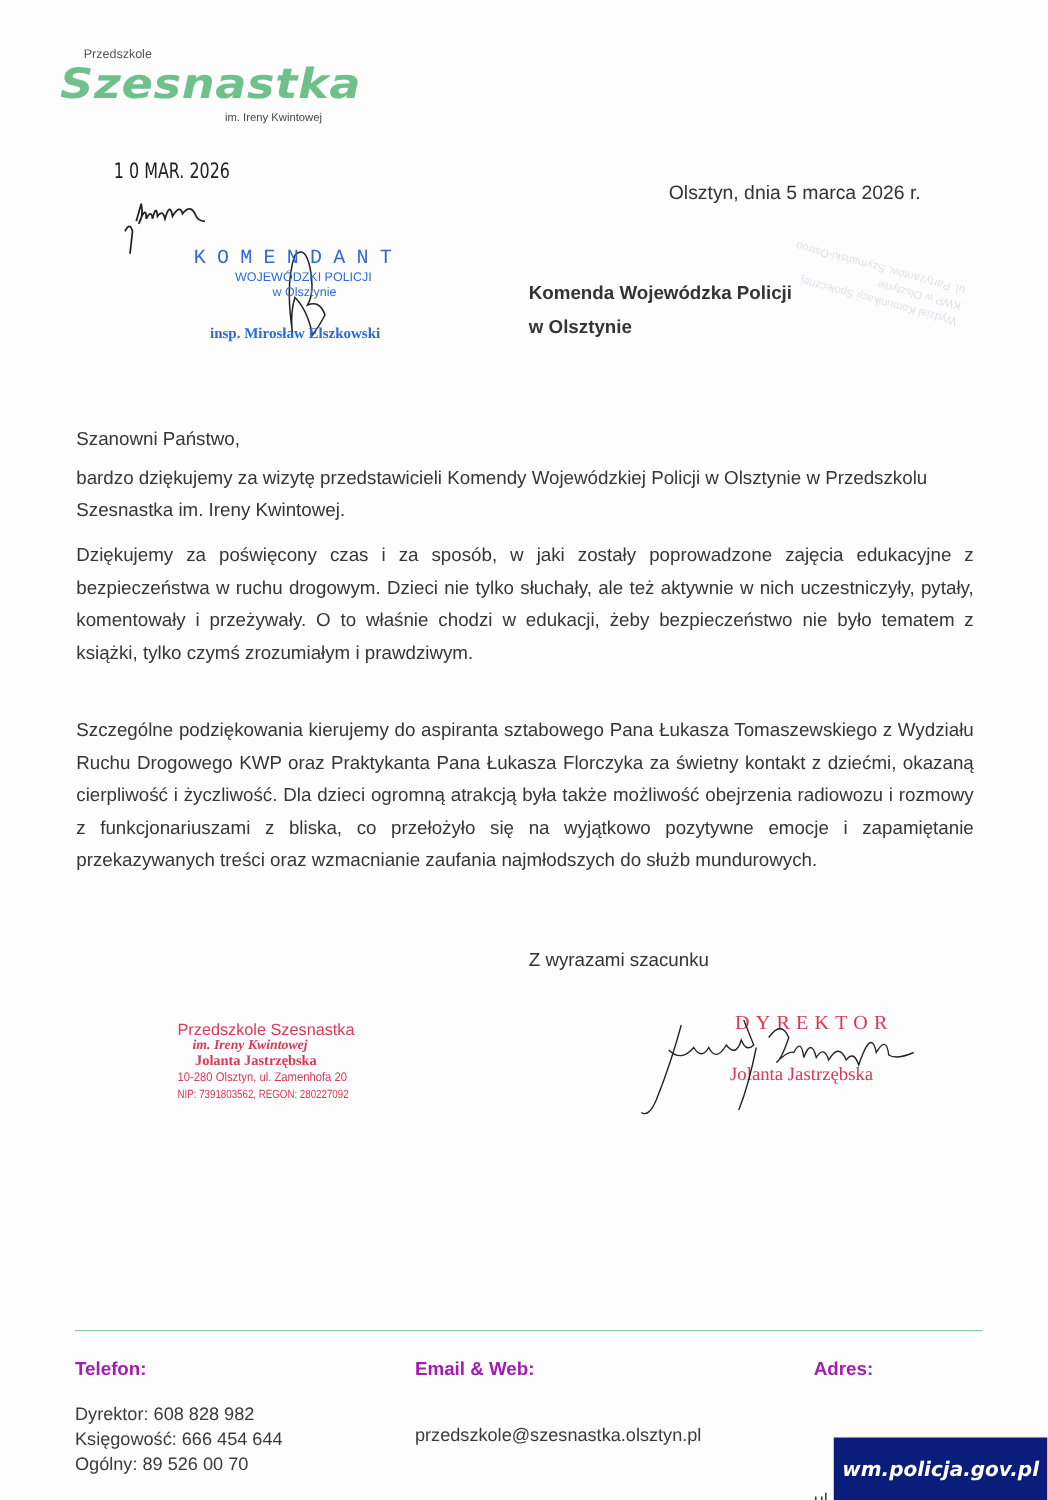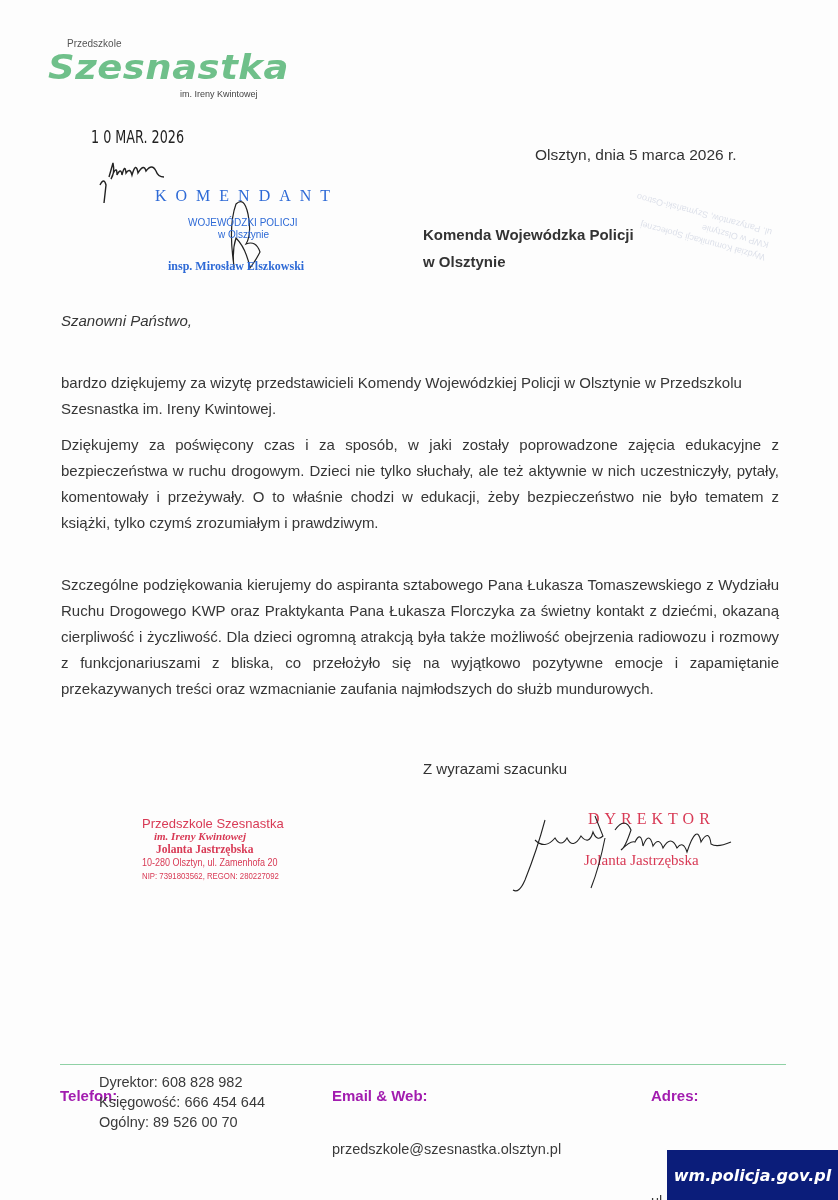--- a/index.html
+++ b/index.html
@@ -21,36 +21,36 @@
   .logo-sub { left: 180px; top: 89px; font-size: 9px; color: #444; }
 
   
   .recv-date {
     left: 91px; top: 127px; font-size: 17px; color: #222;
     font-family: "DejaVu Sans", sans-serif; transform: scaleX(0.75); transform-origin: left;
   }
   .recv-sign { left: 95px; top: 155px; }
 
   
-  .stamp-kom { left: 155px; top: 187px; font-size: 16px; letter-spacing: 9px; color: #2e6ad6; font-family: Liberation Serif, serif; }
+  .stamp-kom { left: 155px; top: 197px; font-size: 16px; letter-spacing: 9px; color: #2e6ad6; font-family: Liberation Mono, monospace; }
   .stamp-woj { left: 188px; top: 217px; font-size: 10px; color: #2e6ad6; }
   .stamp-w   { left: 218px; top: 229px; font-size: 10px; color: #2e6ad6; }
   .stamp-name { left: 168px; top: 259px; font-size: 12px; color: #2e6ad6; font-weight: bold; font-family: "Liberation Serif", serif; }
   .kom-sign { left: 220px; top: 188px; }
 
   
   .faint-stamp { left: 585px; top: 100px; width: 200px; height: 140px; opacity: 0.22; transform: rotate(195deg); color: #6a7aa5; font-size: 9px; line-height: 13px; }
 
   
   .place-date { left: 535px; top: 146px; font-size: 15.5px; color: #333; }
   .recipient { left: 423px; top: 221px; font-size: 15px; font-weight: bold; color: #333; line-height: 27px; }
 
   
   .body-text { left: 61px; width: 718px; font-size: 15px; line-height: 26px; color: #363636; font-family: "Liberation Sans Narrow", "Liberation Sans", sans-serif; }
-  .greeting { top: 308px; font-style: italic; }
+  .greeting { top: 339px; }
   .p1 { top: 370px; }
   .p2 { top: 432px; text-align: justify; }
   .p3 { top: 572px; text-align: justify; }
   .p { margin: 0; }
 
   .closing { left: 423px; top: 760px; font-size: 15px; color: #333; }
 
   
   .red-stamp { left: 142px; top: 817px; color: #d83a55; line-height: 13px; }
   .rs1 { font-size: 13px; }
@@ -64,21 +64,21 @@
   .dyr-name { left: 584px; top: 852px; font-size: 15px; color: #d83a55; font-family: "Liberation Serif", serif; }
   .dyr-sign { left: 505px; top: 800px; }
 
   
   .footer-line { left: 60px; top: 1064px; width: 726px; height: 1px; background: #8fd1a5; }
   .f-head { top: 1087px; font-size: 15px; font-weight: bold; color: #a21caf; }
   .f-text { font-size: 14.5px; color: #3a3a3a; line-height: 20px; }
   .f-tel-h { left: 60px; }
   .f-mail-h { left: 332px; }
   .f-addr-h { left: 651px; }
-  .f-tel { left: 60px; top: 1072px; margin-left: 39px; }
+  .f-tel { left: 60px; top: 1122px; }
   .f-mail { left: 332px; top: 1139px; }
   .f-addr { left: 651px; top: 1191px; }
 
   .badge {
     right: 0; bottom: 0; width: 171px; height: 50px; background: #0b1d7a;
     color: #fff; font-weight: bold; font-style: italic; font-size: 16px;
     display: flex; align-items: center; justify-content: center;
     font-family: "DejaVu Sans", sans-serif;
   }
 </style>

